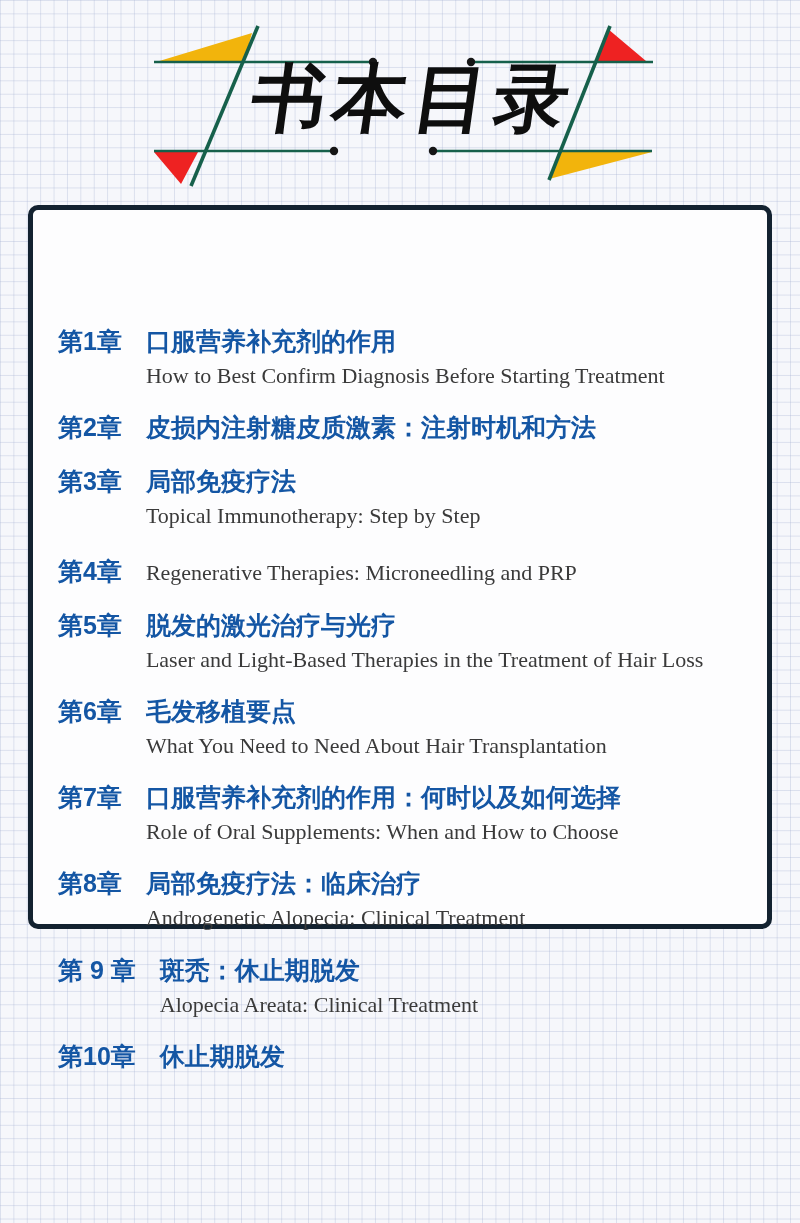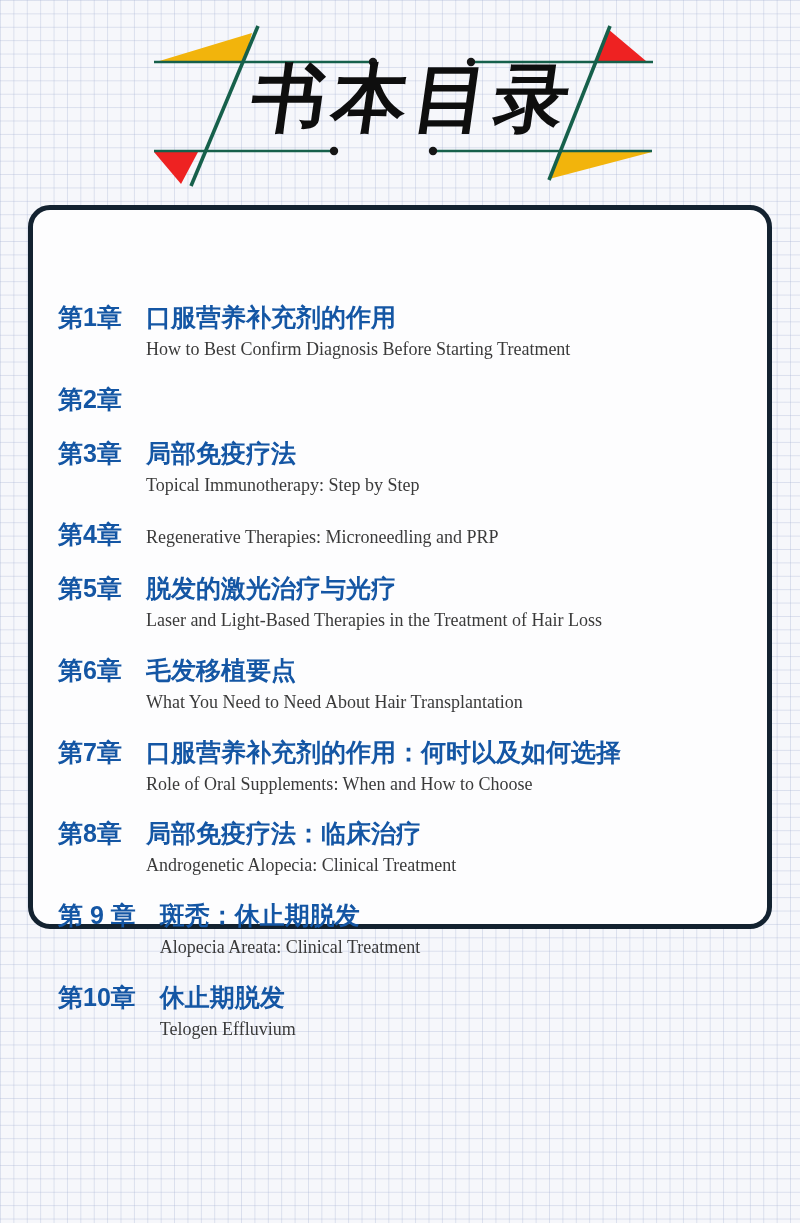--- a/index.html
+++ b/index.html
@@ -25,37 +25,37 @@
   .deco-diag{stroke:var(--line-teal,#16604b);stroke-width:3.6;}
   .deco-dot{fill:#161616;}
   .tri-yellow{fill:var(--triangle-yellow,#f2b40c);}
   .tri-red{fill:var(--triangle-red,#ee2222);}
   
   .toc-box{
     box-sizing:border-box;position:relative;
     margin:0 28px;height:724px;
     background:#fdfdfe;
     border:5px solid var(--box-border,#132230);
-    border-radius:22px;
-    padding:92px 30px 30px 25px;
+    border-radius:10px;
+    padding:116px 30px 30px 25px;
   }
   .smudge{position:absolute;left:403px;top:224px;}
   
   .chapter-row{
     display:grid;grid-template-columns:max-content 1fr;
     column-gap:24px;margin-bottom:24px;align-items:baseline;
   }
   .ch-label,.ch-title{
     font-size:25px;font-weight:700;line-height:1.2;
     color:var(--accent-blue,#1456a4);white-space:nowrap;
   }
   .ch-sub{
     grid-column:2;margin-top:7px;
     font-family:"Liberation Serif",serif;
-    font-size:18px;line-height:1.15;
+    font-size:22px;line-height:1.15;
     color:var(--body-text,#3a3a3a);white-space:nowrap;
   }
 </style>
 </head>
 <body>
 
 <div class="header">
   <svg width="800" height="205" viewBox="0 0 800 205">
 
     <polygon class="tri-yellow" points="156,62 244,62 252,33"></polygon>
@@ -88,20 +88,21 @@
 <div class="toc-box">
 
   <div class="chapter-row">
     <span class="ch-label">第1章</span>
     <span class="ch-title">口服营养补充剂的作用</span>
     <span class="ch-sub">How to Best Confirm Diagnosis Before Starting Treatment</span>
   </div>
 
   <div class="chapter-row">
     <span class="ch-label">第2章</span>
+    <span class="ch-title">皮损内注射糖皮质激素：注射时机和方法</span>
   </div>
 
   <div class="chapter-row">
     <span class="ch-label">第3章</span>
     <span class="ch-title">局部免疫疗法</span>
     <span class="ch-sub">Topical Immunotherapy: Step by Step</span>
   </div>
 
   <div class="chapter-row">
     <span class="ch-label">第4章</span>
@@ -134,16 +135,15 @@
 
   <div class="chapter-row">
     <span class="ch-label">第 9 章</span>
     <span class="ch-title">斑秃：休止期脱发</span>
     <span class="ch-sub">Alopecia Areata: Clinical Treatment</span>
   </div>
 
   <div class="chapter-row">
     <span class="ch-label">第10章</span>
     <span class="ch-title">休止期脱发</span>
-    <span class="ch-sub">Telogen Effluvium</span>
   </div>
 
 </div>
 
 </body></html>

